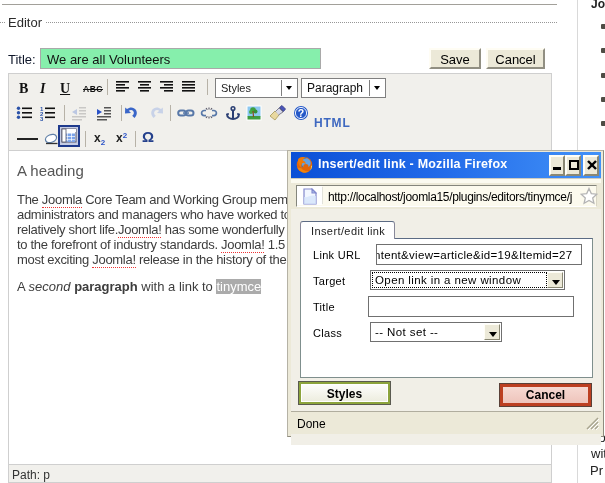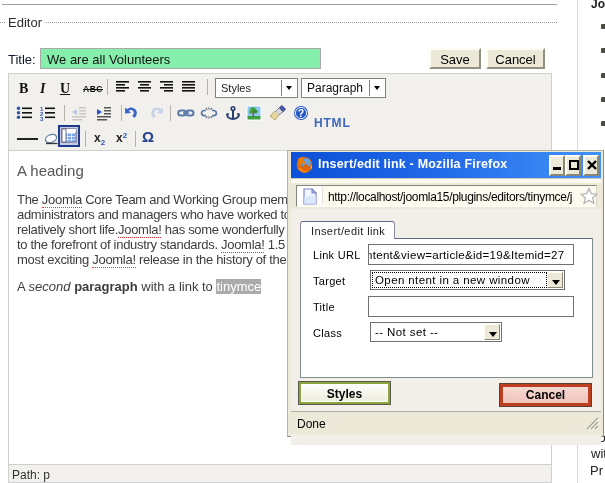--- a/index.html
+++ b/index.html
@@ -56,21 +56,21 @@
   border-bottom:1px solid #fff; border-right:1px solid #d8d5c4; }
 #durltxt { left:31px; top:3.5px; font-size:12px; letter-spacing:-0.33px; color:#000; white-space:nowrap; }
 #dcontent { left:3px; top:58px; width:310px; height:236px; background:#f1efe7; }
 #dtab { letter-spacing:0.4px; left:9px; top:12px; width:95px; height:18px; background:#fff;
   border-top:1px solid #5c6b84; border-left:1px solid #889; border-right:1px solid #889;
   border-radius:3px 3px 0 0; font-size:11px; color:#222; padding:3px 0 0 10px; }
 #dfs { left:9px; top:29px; width:293px; height:140px; border:1px solid #7f8f8d; border-top:1px solid #5c6b84; background:#fff; }
 #dtabmask { left:10px; top:29px; width:93px; height:1px; background:#fff; }
 .dlbl { position:absolute; left:22px; font-size:11px; color:#000; letter-spacing:0.3px; }
 .dinput { position:absolute; left:77px; width:206px; height:21px; background:#fff; border:1px solid #707070; }
-#dlinkurl { top:35px; font-size:11.5px; letter-spacing:0.3px; color:#000; padding:4px 0 0 0; overflow:hidden; white-space:nowrap; text-indent:-3px; }
+#dlinkurl { top:35px; font-size:11.5px; letter-spacing:0.3px; color:#000; padding:4px 0 0 0; overflow:hidden; white-space:nowrap; text-indent:-3px;margin-left:8px; }
 #dtitleinput { top:87px; }
 .dselect { position:absolute; left:79px; height:20px; background:#fff; border:1px solid #707070; }
 #dtarget { top:61px; width:195px; }
 #dclass { top:113px; width:132px; }
 .dseltxt { position:absolute; left:4px; top:3px; font-size:11.5px; letter-spacing:0.4px; color:#000; white-space:nowrap; }
 .dfocus { position:absolute; left:1px; top:1px; bottom:1px; border:1px dotted #000; }
 .darrow { position:absolute; top:1px; width:16px; bottom:1px; background:#ece9d8;
   border-top:1px solid #fffef6; border-left:1px solid #fffef6;
   border-right:1px solid #8a8874; border-bottom:1px solid #8a8874; }
 .darrow:after { content:""; position:absolute; left:4px; top:7px; border:4px solid transparent; border-top:5px solid #000; }
@@ -352,21 +352,21 @@
       <div class="abs" id="dfs"></div>
       <div class="abs" id="dtab">Insert/edit link</div>
       <div class="abs" id="dtabmask"></div>
       <div class="dlbl" style="top:40px">Link URL</div>
       <div class="dlbl" style="top:66px">Target</div>
       <div class="dlbl" style="top:92px">Title</div>
       <div class="dlbl" style="top:118px">Class</div>
       <div class="dinput" id="dlinkurl">ntent&amp;view=article&amp;id=19&amp;Itemid=27</div>
       <div class="dselect" id="dtarget">
         <div class="dfocus" style="width:175px"></div>
-        <div class="dseltxt">Open ntent in a new window</div>
+        <div class="dseltxt">Open link in a new window</div>
         <div class="darrow" style="right:1px"></div>
       </div>
       <div class="dinput" id="dtitleinput"></div>
       <div class="dselect" id="dclass">
         <div class="dseltxt">-- Not set --</div>
         <div class="darrow" style="right:1px"></div>
       </div>
     </div>
     <div class="abs" id="dinsert">
         <div id="dinsertin">Styles</div>

